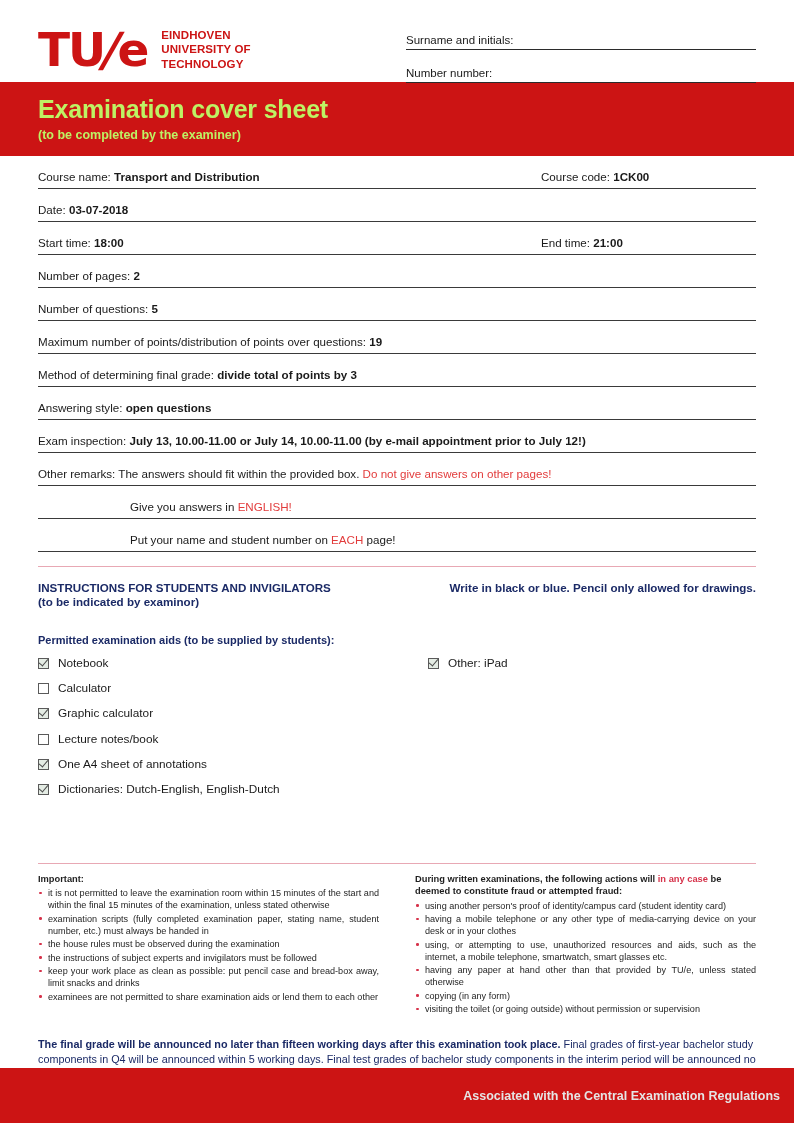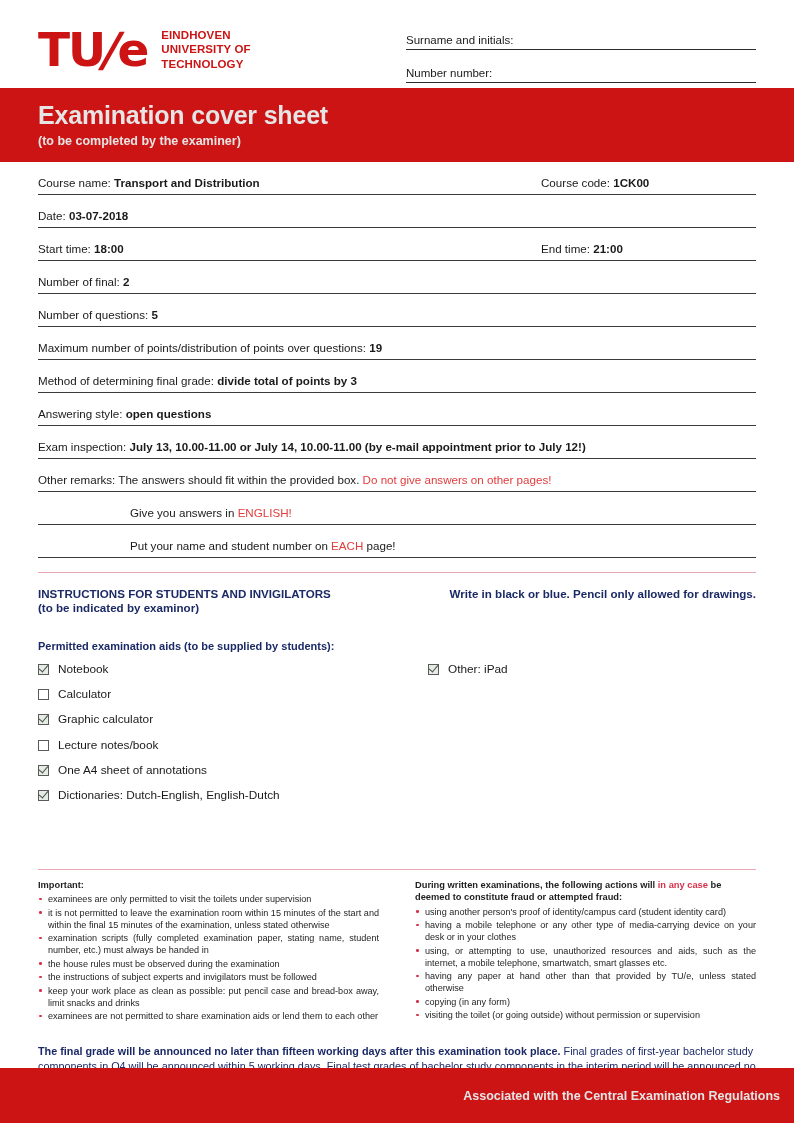--- a/index.html
+++ b/index.html
@@ -65,23 +65,22 @@
     border-bottom: 1.2px solid #2b2b2b;
     font-size: 11.5px;
     padding-bottom: 3px;
     margin-bottom: 17px;
     color: #1a1a1a;
   }
 
   
   .banner {
     background: #cc1414;
-    color: #e5e5e5;
+    color: #bef264;
     padding: 14px 38px 14px 38px;
-    margin-top: 6px;
   }
   .banner-title {
     font-size: 25px;
     font-weight: bold;
     line-height: 1.1;
     letter-spacing: -0.2px;
   }
   .banner-sub {
     font-size: 12.5px;
     font-weight: bold;
@@ -313,21 +312,21 @@
         <span class="val">18:00</span>
       </div>
       <div class="right">
         <span class="lbl">End time:</span>
         <span class="val">21:00</span>
       </div>
     </div>
 
     <div class="form-row">
       <div class="left">
-        <span class="lbl">Number of final:</span>
+        <span class="lbl">Number of pages:</span>
         <span class="val">2</span>
       </div>
     </div>
 
     <div class="form-row">
       <div class="left">
         <span class="lbl">Number of questions:</span>
         <span class="val">5</span>
       </div>
     </div>
@@ -430,21 +429,20 @@
         </div>
     </div>
   </div>
 
   <div class="rules-sep"></div>
 
   <div class="rules">
     <div class="rules-col">
       <div class="rules-head">Important:</div>
       <ul class="bullets">
-          <li>examinees are only permitted to visit the toilets under supervision</li>
           <li>it is not permitted to leave the examination room within 15 minutes of the start and within the final 15 minutes of the examination, unless stated otherwise</li>
           <li>examination scripts (fully completed examination paper, stating name, student number, etc.) must always be handed in</li>
           <li>the house rules must be observed during the examination</li>
           <li>the instructions of subject experts and invigilators must be followed</li>
           <li>keep your work place as clean as possible: put pencil case and bread-box away, limit snacks and drinks</li>
           <li>examinees are not permitted to share examination aids or lend them to each other</li>
         </ul>
     </div>
     <div class="rules-col">
       <div class="rules-head"><span>During written examinations, the following actions will </span><span class="hl">in any case</span><span> be deemed to constitute fraud or attempted fraud:</span></div>

